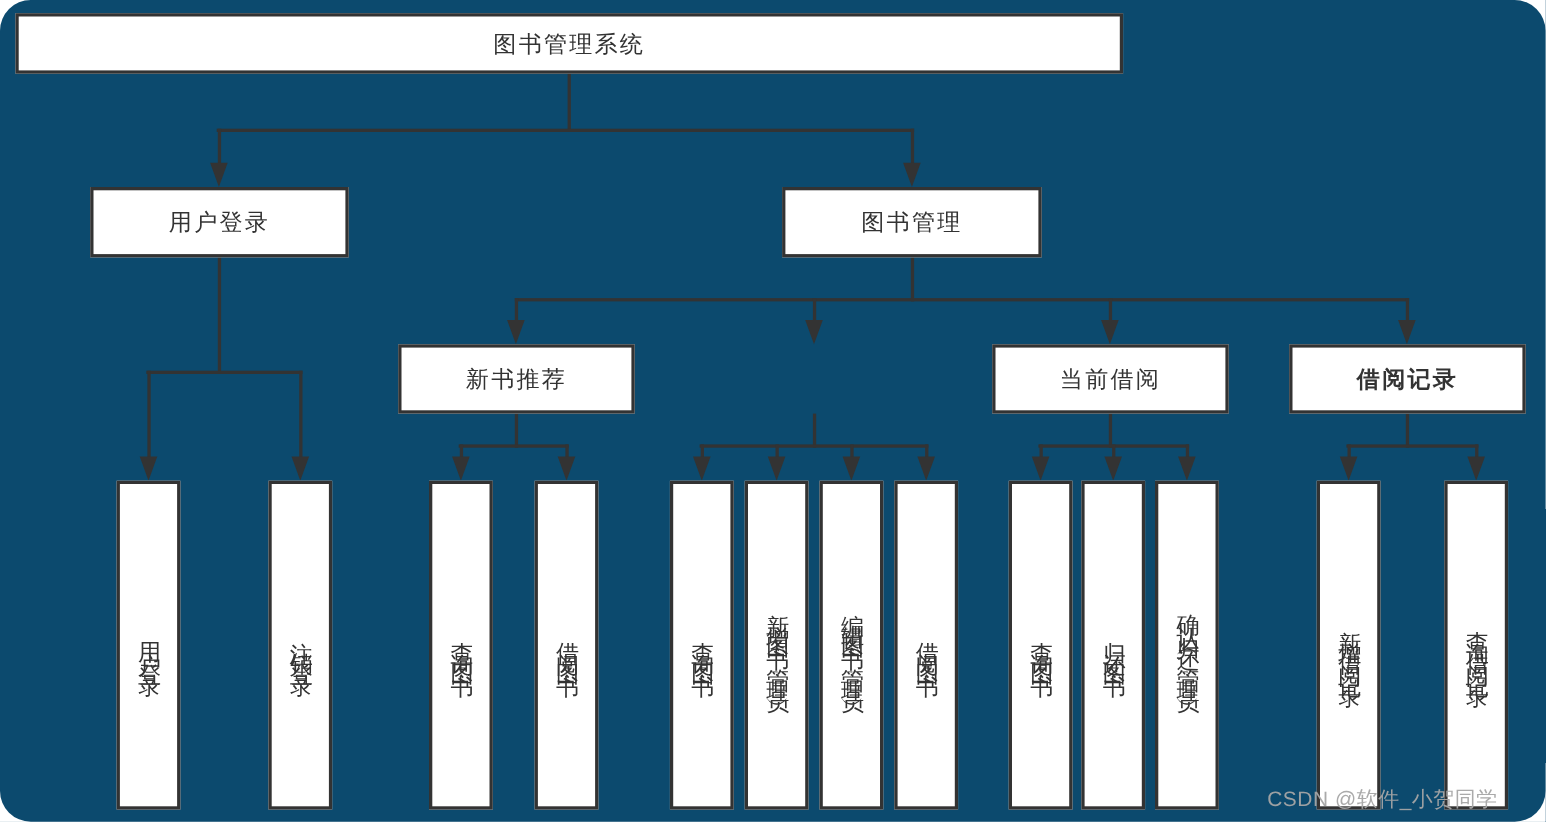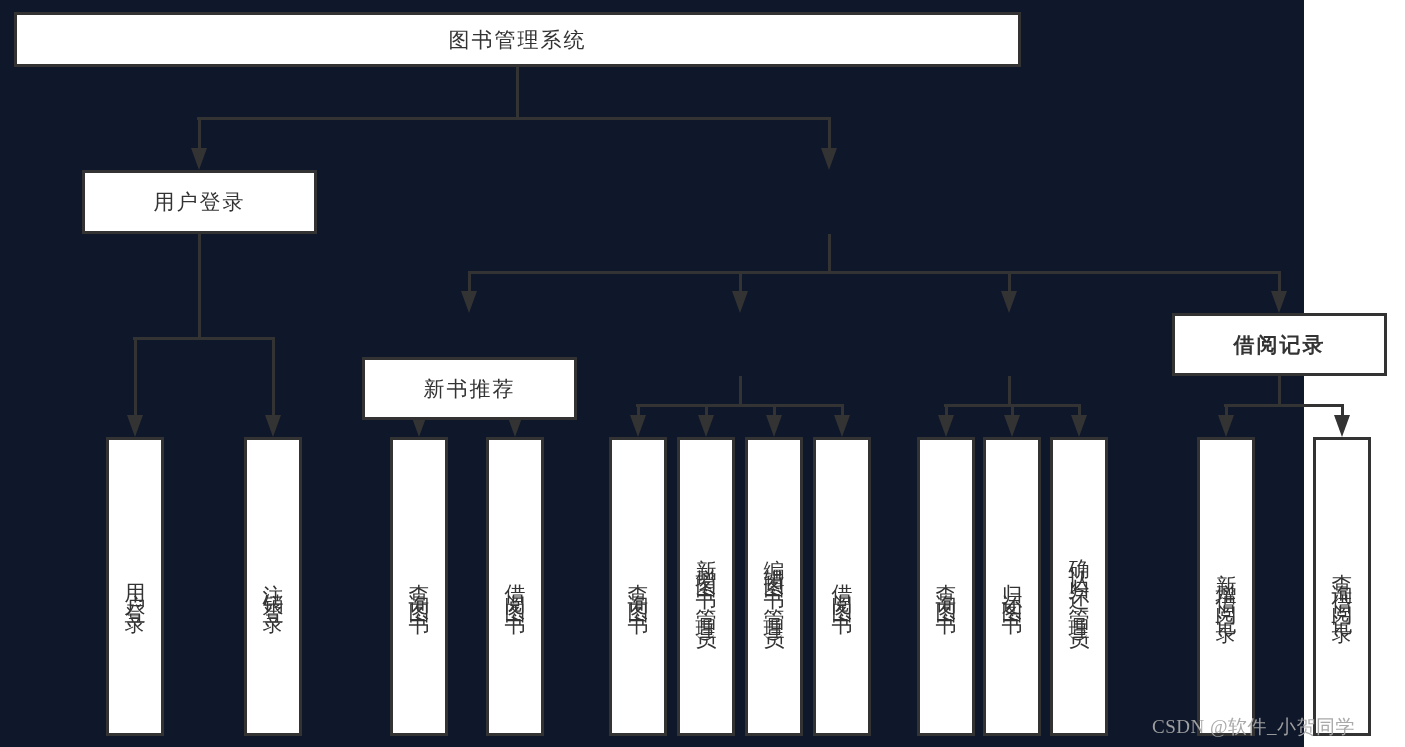--- a/index.html
+++ b/index.html
@@ -8,23 +8,24 @@
     background: #ffffff;
   }
   body {
     width: 1405px;
     height: 747px;
     overflow: hidden;
     font-family: "Liberation Sans", sans-serif;
   }
   .canvas {
     position: relative;
-    width: 1304px;
+    width: 1405px;
     height: 747px;
-    background: #0f172a;
+    background: #0c4a6e;
+    border-radius: 28px;
   }
   
   .hbox {
     position: absolute;
     box-sizing: border-box;
     border: 3px solid #333333;
     background: #ffffff;
     display: flex;
     align-items: center;
     justify-content: center;
@@ -88,21 +89,20 @@
   }
   .watermark {
     position: absolute;
     left: 1152px;
     top: 714px;
     font-size: 19px;
     letter-spacing: 0.5px;
     color: rgba(165, 165, 165, 0.95);
     white-space: nowrap;
     z-index: 10;
-    font-family: Liberation Serif, serif;
   }
 </style>
 </head>
 <body>
 
 <div class="canvas">
 
   <div class="vline" style="left:516px; top:67px; height:53px;"></div>
   <div class="hline" style="left:197px; top:117px; width:634px;"></div>
   <div class="drop" style="left:191px; top:117px; height:53px;"></div>
@@ -143,23 +143,29 @@
   <div class="drop" style="left:1218px; top:404px; height:33px;"></div>
   <div class="drop" style="left:1334px; top:404px; height:33px;"></div>
 
   <div class="hbox" style="left:14px; top:12px; width:1007px; height:55px;">
     <span>图书管理系统</span>
   </div>
 
   <div class="hbox" style="left:82px; top:170px; width:235px; height:64px;">
     <span>用户登录</span>
   </div>
-
-  <div class="hbox" style="left:362px; top:313px; width:215px; height:63px;margin-top:44px;">
+  <div class="hbox" style="left:711px; top:170px; width:236px; height:64px;">
+    <span>图书管理</span>
+  </div>
+
+  <div class="hbox" style="left:362px; top:313px; width:215px; height:63px;">
     <span>新书推荐</span>
+  </div>
+  <div class="hbox" style="left:902px; top:313px; width:215px; height:63px;">
+    <span>当前借阅</span>
   </div>
   <div class="hbox" style="left:1172px; top:313px; width:215px; height:63px;font-weight:bold;">
     <span>借阅记录</span>
   </div>
 
   <div class="vbox" style="left:106px;">
     <span>用户登录</span>
   </div>
   <div class="vbox" style="left:244px;">
     <span>注销登录</span>

